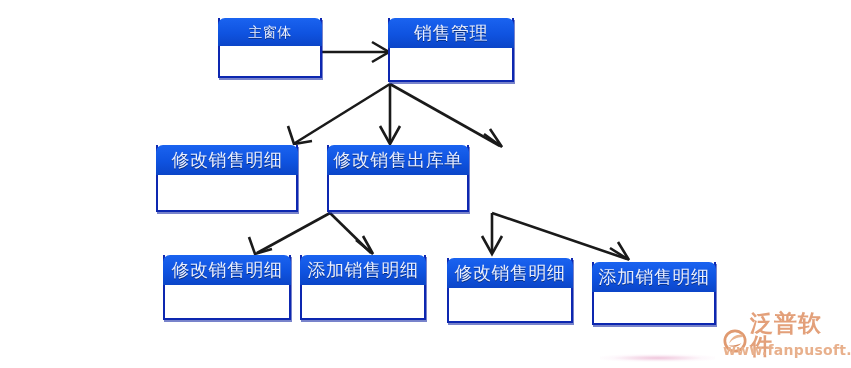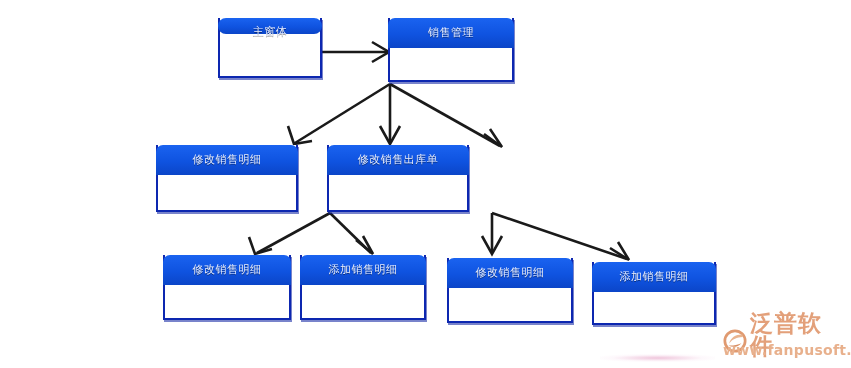--- a/index.html
+++ b/index.html
@@ -63,22 +63,22 @@
   
   #node-query-out { left:156px; top:145px; width:142px; height:67px; }
   #node-edit-out  { left:327px; top:145px; width:142px; height:67px;padding-left:39px; }
   #node-add-out   { left:473px; top:148px; width:140px; height:64px; }
   
   #node-edit-d1   { left:163px; top:255px; width:128px; height:65px; }
   #node-add-d1    { left:300px; top:255px; width:126px; height:65px; }
   #node-edit-d2   { left:447px; top:258px; width:126px; height:65px; }
   #node-add-d2    { left:592px; top:262px; width:124px; height:63px; }
 
-  .h-28 .hdr { height: 16px; line-height: 28px; font-size: 11px; border-radius: 11px; }
-  .h-30 .hdr { height: 30px; line-height: 30px; font-size: 11px; }
+  .h-28 .hdr { height: 28px; line-height: 28px; font-size: 14px; }
+  .h-30 .hdr { height: 30px; line-height: 30px; font-size: 18px; }
   .h-28 .body { top: 28px; height: calc(100% - 28px); }
   .h-30 .body { top: 30px; height: calc(100% - 30px); }
 
   
   #watermark {
     position: absolute;
     left: 722px;
     top: 312px;
     width: 122px;
     height: 48px;

